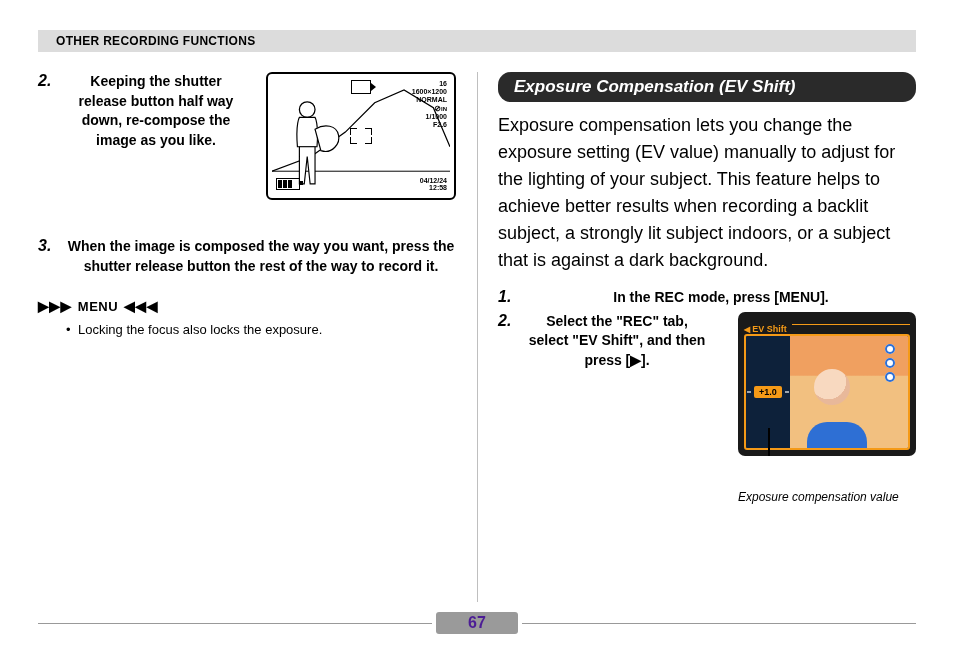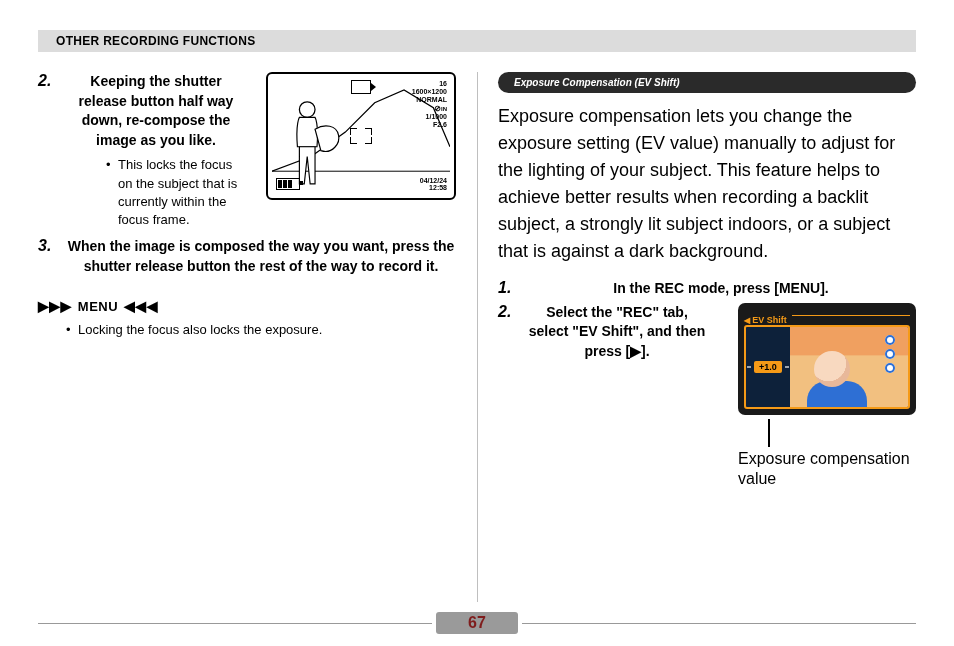--- a/index.html
+++ b/index.html
@@ -161,21 +161,21 @@
   .lcd-scene svg{width:100%;height:100%;}
 
   
   .section-pill {
     background: #2a2a2a;
     color: #fff;
     border-radius: 13px;
     padding: 5px 16px;
     font-style: italic;
     font-weight: bold;
-    font-size: 10px;
+    font-size: 17px;
     margin-bottom: 10px;
   }
   .intro {
     font-size: 18px;
     line-height: 1.5;
     margin-bottom: 14px;
   }
   .spec {
     margin-left: 22px;
     font-size: 13px;
@@ -187,21 +187,21 @@
     min-height: 150px;
   }
   .ev-figure {
     position: absolute;
     right: 0;
     top: 0;
     width: 178px;
   }
   .ev-screen {
     width: 178px;
-    height: 112px;
+    height: 144px;
     background: #1a1a1a;
     border-radius: 7px;
     position: relative;
     overflow: hidden;
   }
   .ev-title-row{
     position:absolute; left:6px; right:6px; top:6px; height:14px;
   }
   .ev-title {
     color: #f59a17;
@@ -243,21 +243,22 @@
   }
   .ev-wall-dots{
     position:absolute; right:4px; top:4px; bottom:4px; width:28px;
   }
   .ev-wall-dots span{display:block;width:10px;height:10px;background:#fff;border-radius:50%;margin:4px auto;box-shadow:0 0 0 2px #2e6fd4 inset;}
   .ev-pointer{
     position:absolute; left:30px; top:116px;
     width:1.5px; height:28px; background:#000;
   }
   .ev-caption{
-    font-size: 16px;
+    font-style: italic;
+    font-size: 12px;
     margin-top: 34px;
     line-height: 1.3;
   }
 
   
   .page-foot {
     position: absolute;
     left: 38px;
     right: 38px;
     top: 610px;
@@ -265,21 +266,21 @@
     display: flex;
     align-items: center;
   }
   .foot-line {
     flex: 1;
     height: 1px;
     background: #999;
   }
   .page-pill {
     background: #9a9a9a;
-    color: #7f1d1d;
+    color: #4c1d95;
     font-weight: bold;
     font-size: 16px;
     padding: 2px 32px;
     border-radius: 3px;
     margin: 0 4px;
   }
 </style>
 </head>
 <body>
 
@@ -294,23 +295,20 @@
   <div class="columns">
 
     <div class="col">
 
       <div style="position:relative; min-height:165px;">
         <div style="width:208px;">
           <div class="num-step">
             <div class="step-num">2.</div>
             <div class="step-body">Keeping the shutter release button half way down, re-compose the image as you like.</div>
           </div>
-          <ul class="sub-bullets" style="margin-left:28px;">
-            <li>This locks the focus on the subject that is currently within the focus frame.</li>
-          </ul>
         </div>
 
         <div class="lcd-fig">
           <div class="lcd-inner">
             <div class="lcd-scene">
               <svg viewBox="0 0 182 118">
                 <polyline points="0,95 40,80 75,55 105,25 135,12 165,30 182,70" fill="none" stroke="#000" stroke-width="1.3"></polyline>
                 <line x1="0" y1="95" x2="182" y2="95" stroke="#000" stroke-width="1"></line>
 
                 <circle cx="36" cy="32" r="8" fill="none" stroke="#000" stroke-width="1.3"></circle>

